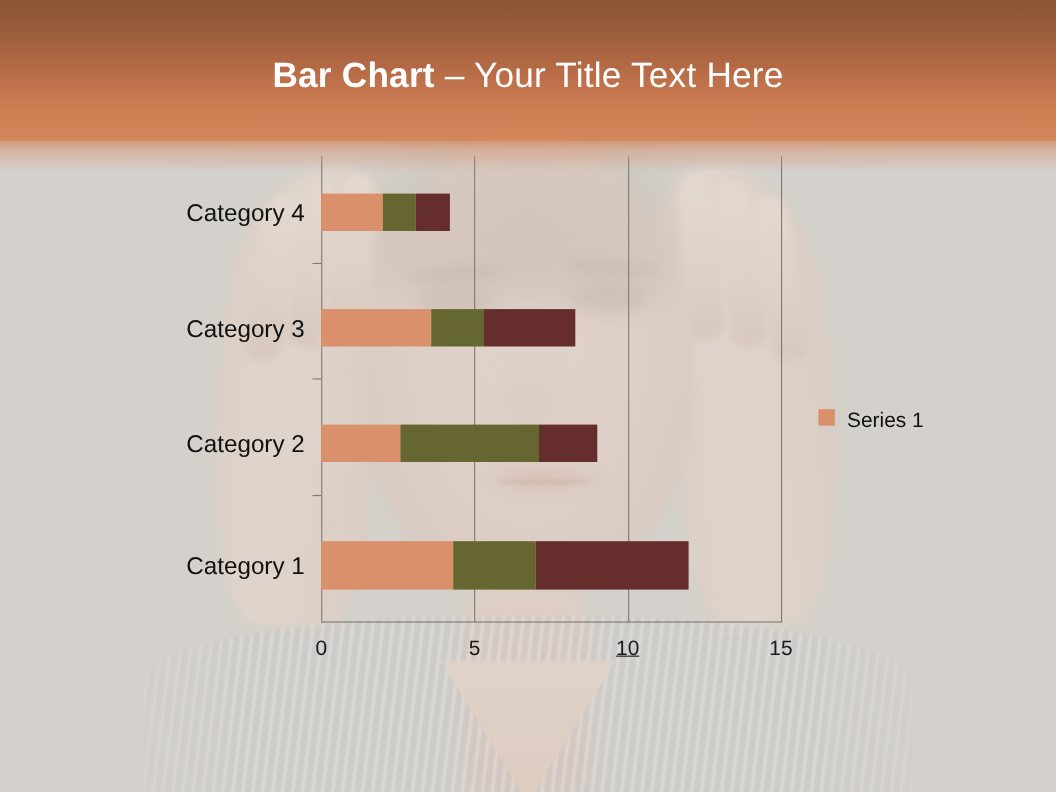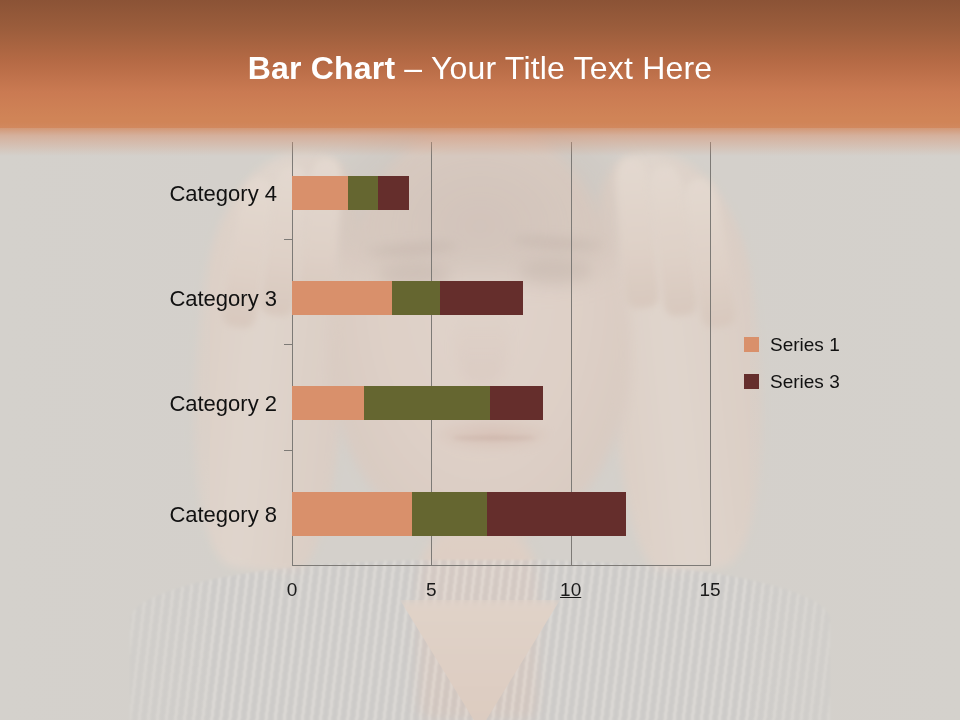--- a/index.html
+++ b/index.html
@@ -241,22 +241,23 @@
   .seg { height: 100%; }
 
   
   #legend {
     position: absolute;
     left: 744px; top: 326px;
     z-index: 6;
   }
   .legend-item {
     display: flex;
-    align-items: center;
+    align-items: flex-start;
     height: 37px;
+    margin-top: 46px;
   }
   .legend-swatch {
     width: 15px; height: 15px;
     margin-right: 11px;
     flex: 0 0 auto;
   }
   .legend-label {
     font-size: 19px;
     color: #111;
     white-space: nowrap;
@@ -325,37 +326,33 @@
           <div class="seg" title="Series 2: 1.7" style="width: 47.3733px; background: rgb(101, 102, 48);"></div>
           <div class="seg" title="Series 3: 3" style="width: 83.6px; background: rgb(101, 46, 44);"></div>
         </div>
         <div class="bar-row" style="top: 34px; height: 34px;">
           <div class="seg" title="Series 1: 2" style="width: 55.7333px; background: rgb(217, 144, 107);"></div>
           <div class="seg" title="Series 2: 1.1" style="width: 30.6533px; background: rgb(101, 102, 48);"></div>
           <div class="seg" title="Series 3: 1.1" style="width: 30.6533px; background: rgb(101, 46, 44);"></div>
         </div>
       </div>
     <div id="cat-labels">
-        <div class="cat-label-abs" style="top: 502px;">Category 8</div>
+        <div class="cat-label-abs" style="top: 502px;">Category 1</div>
         <div class="cat-label-abs" style="top: 391px; text-align: right;">Category 2</div>
         <div class="cat-label-abs" style="top: 286px; text-align: right;">Category 3</div>
         <div class="cat-label-abs" style="top: 181px;">Category 4</div>
       </div>
     <div id="xtick-labels">
         <div class="xtick-label" style="left: 292px; top: 579px;">0</div>
         <div class="xtick-label" style="left: 431.333px; top: 579px;">5</div>
         <div class="xtick-label" style="left: 570.667px; top: 579px; text-decoration: underline;">10</div>
         <div class="xtick-label" style="left: 710px; top: 579px;">15</div>
       </div>
   </div>
 
   <div id="legend">
       <div class="legend-item">
         <span class="legend-swatch" style="background: rgb(217, 144, 107);"></span>
         <span class="legend-label">Series 1</span>
       </div>
-      <div class="legend-item">
-        <span class="legend-swatch" style="background: rgb(101, 46, 44);"></span>
-        <span class="legend-label">Series 3</span>
-      </div>
     </div>
 
 </div>
 
 </body></html>

